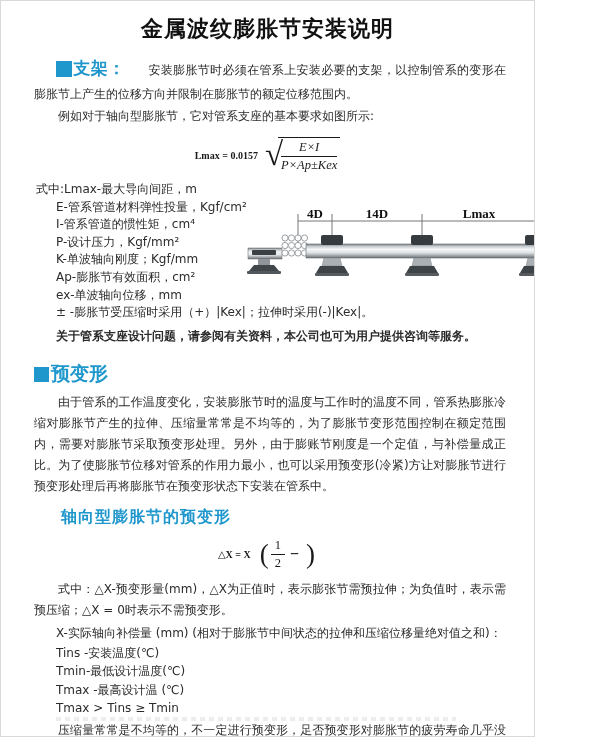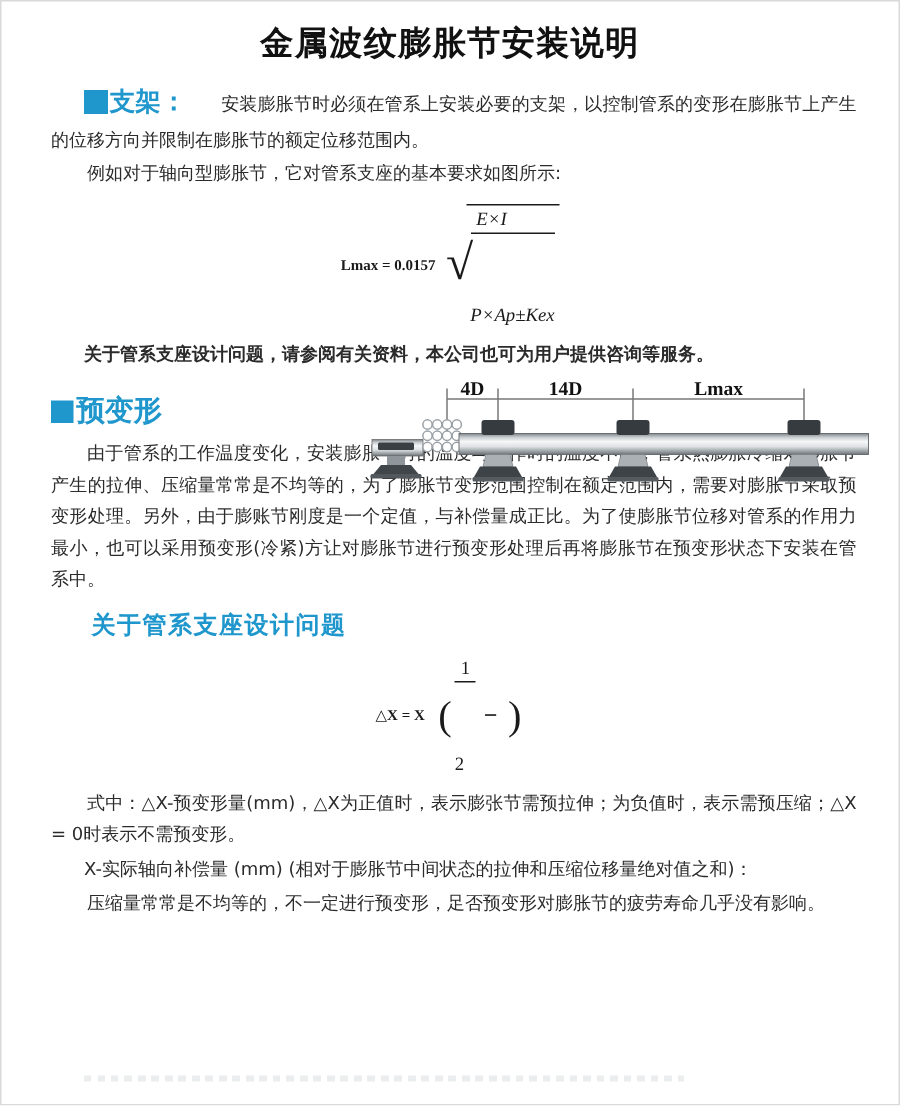--- a/index.html
+++ b/index.html
@@ -1,18 +1,18 @@
 <!DOCTYPE html>
 <html style="--accent: #1f97cd;"><head>
 <meta charset="utf-8">
 <style>
   :root { --accent:#1f97cd; }
   html,body { margin:0; padding:0; background:#fff; }
   .page {
-    position:relative; width:600px; height:737px; box-sizing:border-box;
+    position:relative; width:535px; height:737px; box-sizing:border-box;
     border:1px solid #d9d9d9; background:#fff; overflow:hidden;
     font-family:"DejaVu Sans","Liberation Sans",sans-serif; color:#2b2b2b;
   }
   .title {
     margin:13px 0 12px; text-align:center; font-size:22px; font-weight:700;
     letter-spacing:1px; color:#111;
   }
   .para {
     font-size:12px; line-height:21px; text-align:justify;
     margin:0 28px 0 33px; font-weight:500;
@@ -36,22 +36,22 @@
 
   
   .formula {
     display:flex; justify-content:center; align-items:center;
     margin:10px 0 8px; font-family:"Liberation Serif","DejaVu Serif",serif; color:#1a1a1a;
   }
   .f-lhs { font-weight:700; font-size:10px; margin-right:7px; }
   .sqrt-sign { font-size:33px; font-weight:400; line-height:1; margin-right:-5px; transform:translateY(-1px); }
   .sqrt-body { border-top:1.5px solid #1a1a1a; padding:2px 3px 0; }
   .frac {
-    display:inline-flex; flex-direction:column; text-align:left; line-height:1.2;
-    font-size:12.5px; vertical-align:middle;gap:46px;
+    display:inline-flex; flex-direction:column; text-align:center; line-height:1.2;
+    font-size:12.5px; vertical-align:middle;
   }
   .frac .num { border-bottom:1px solid #1a1a1a; padding:0 4px 1px; }
   .frac .den { padding-top:1px; }
   .frac.it { font-style:italic; }
   .paren { font-size:27px; font-weight:400; line-height:1; margin:0 2px; }
   .minus { margin:0 5px; font-weight:700; }
 
   
   .defs-wrap { position:relative; }
   .defs { margin:7px 0 0 55px; font-size:12px; line-height:17.6px; font-weight:500; }
@@ -83,20 +83,30 @@
     <span class="sqrt-sign">√</span>
     <span class="sqrt-body">
       <span class="frac it">
         <span class="num">E×I</span>
         <span class="den">P×Ap±Kex</span>
       </span>
     </span>
   </div>
 
   <div class="defs-wrap">
+    <div class="defs">
+      <div class="def-line">式中:Lmax-最大导向间距，m</div>
+      <div class="def-line">E-管系管道材料弹性投量，Kgf/cm²</div>
+      <div class="def-line">I-管系管道的惯性矩，cm⁴</div>
+      <div class="def-line">P-设计压力，Kgf/mm²</div>
+      <div class="def-line">K-单波轴向刚度；Kgf/mm</div>
+      <div class="def-line">Ap-膨胀节有效面积，cm²</div>
+      <div class="def-line">ex-单波轴向位移，mm</div>
+      <div class="def-line">± -膨胀节受压缩时采用（+）|Kex|；拉伸时采用(-)|Kex|。</div>
+    </div>
     <div class="def-note">关于管系支座设计问题，请参阅有关资料，本公司也可为用户提供咨询等服务。</div>
 
     <svg class="diagram" viewBox="0 0 350 97">
       <defs>
         <linearGradient id="pipeGrad" x1="0" y1="0" x2="0" y2="1">
           <stop offset="0" stop-color="#7e8488"></stop>
           <stop offset="0.18" stop-color="#c8cdd0"></stop>
           <stop offset="0.38" stop-color="#f5f7f8"></stop>
           <stop offset="0.62" stop-color="#dfe3e5"></stop>
           <stop offset="0.85" stop-color="#9aa0a4"></stop>
@@ -158,33 +168,39 @@
         <polygon points="278,59 302,59 306,66 274,66" fill="#3e4348"></polygon>
         <rect x="273" y="66" width="34" height="3" rx="1" fill="#565b60"></rect>
       </g>
     </svg>
   </div>
 
   <div class="sec-heading"><span class="sec-marker"></span><span class="sec-head2">预变形</span></div>
 
   <p class="para indent">由于管系的工作温度变化，安装膨胀节时的温度与工作时的温度不同，管系热膨胀冷缩对膨胀节产生的拉伸、压缩量常常是不均等的，为了膨胀节变形范围控制在额定范围内，需要对膨胀节采取预变形处理。另外，由于膨账节刚度是一个定值，与补偿量成正比。为了使膨胀节位移对管系的作用力最小，也可以采用预变形(冷紧)方让对膨胀节进行预变形处理后再将膨胀节在预变形状态下安装在管系中。</p>
 
-  <div class="sub-heading">关于管系支座设计问题</div>
+  <div class="sub-heading">轴向型膨胀节的预变形</div>
 
   <div class="formula">
     <span class="f-lhs">△X = X</span>
     <span class="paren">(</span>
     <span class="frac">
       <span class="num">1</span>
       <span class="den">2</span>
     </span>
     <span class="minus">−</span>
     <span class="paren">)</span>
   </div>
 
   <p class="para indent">式中：△X-预变形量(mm)，△X为正值时，表示膨张节需预拉伸；为负值时，表示需预压缩；△X = 0时表示不需预变形。</p>
 
   <div class="def2">X-实际轴向补偿量 (mm) (相对于膨胀节中间状态的拉伸和压缩位移量绝对值之和)：</div>
+  <div class="temps">
+    <div>Tins -安装温度(℃)</div>
+    <div>Tmin-最低设计温度(℃)</div>
+    <div>Tmax -最高设计温 (℃)</div>
+    <div>Tmax &gt; Tins ≥ Tmin</div>
+  </div>
   <p class="para indent" style="margin-top:2px">压缩量常常是不均等的，不一定进行预变形，足否预变形对膨胀节的疲劳寿命几乎没有影响。</p>
 
   <div class="remnant"></div>
 
 </div>
 
 </body></html>

